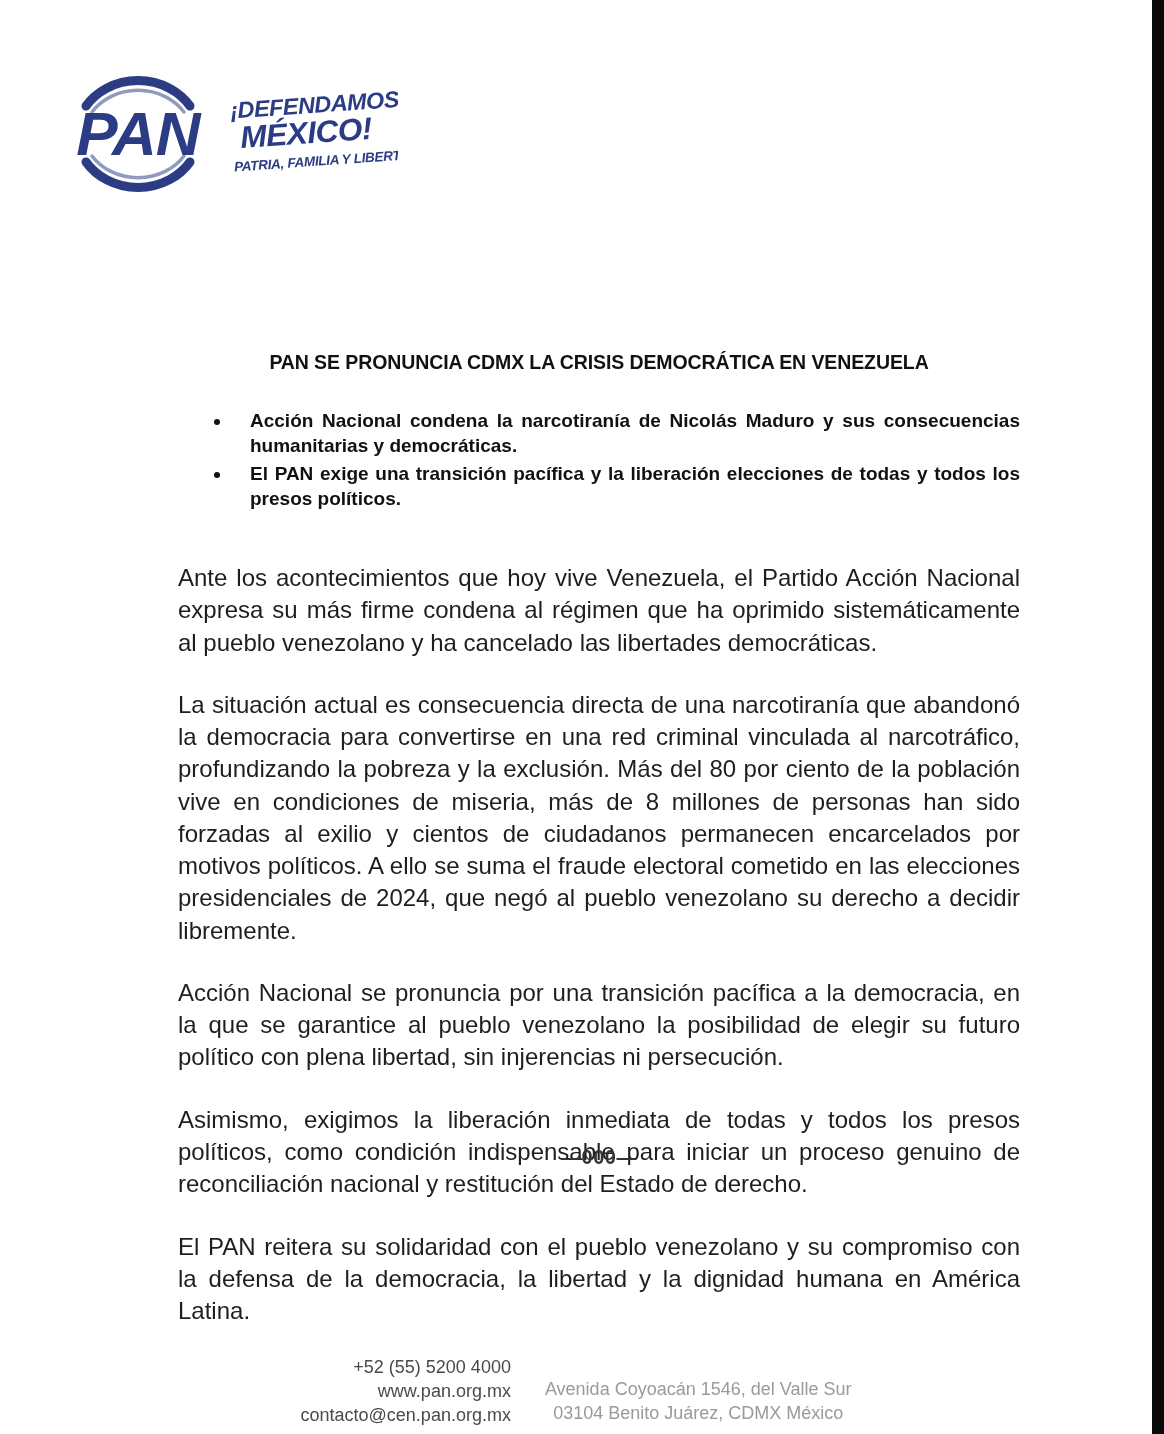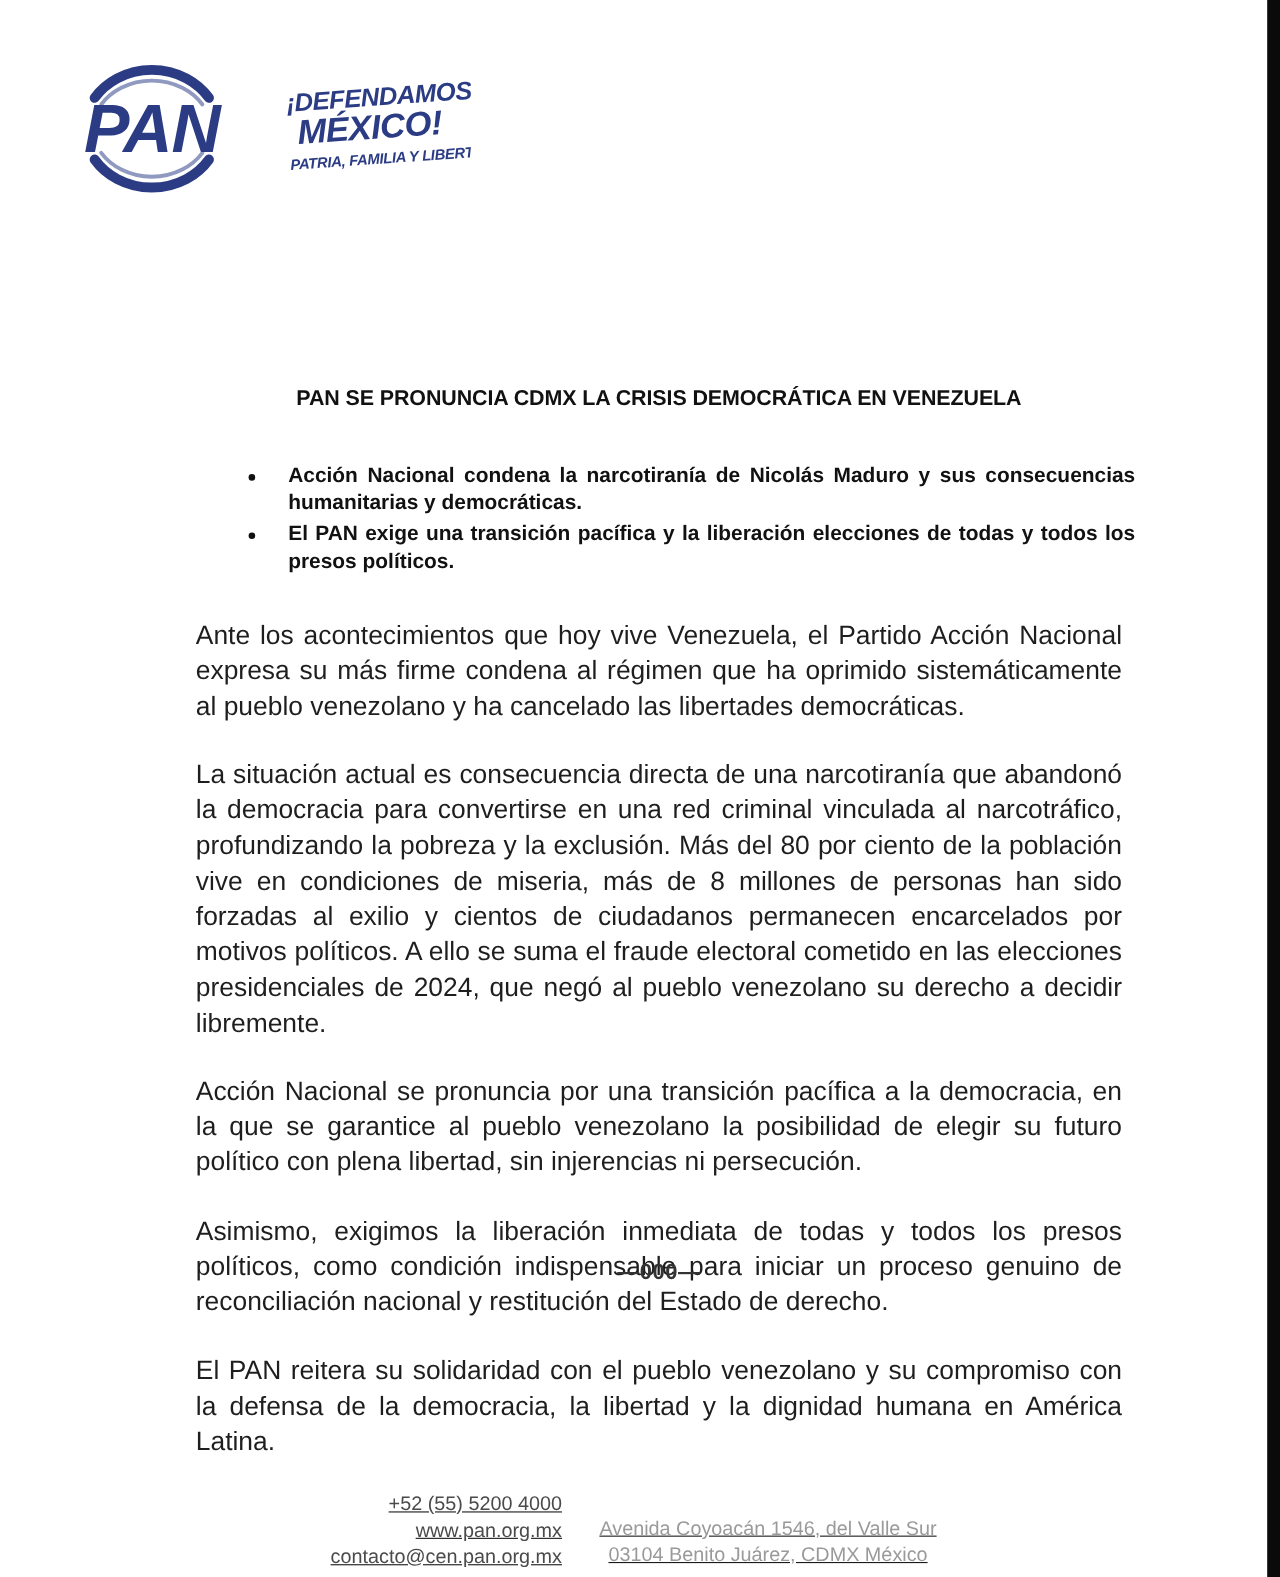--- a/index.html
+++ b/index.html
@@ -34,25 +34,25 @@
     top: 0;
     width: 12px;
     height: 1434px;
     background: #0a0a0a;
   }
 
   
   .letterhead {
     position: absolute;
     left: 62px;
-    top: 42px;
+    top: 59px;
     height: 150px;
     display: flex;
     align-items: center;
-    gap: 42px;
+    gap: 12px;
   }
   .pan-logo {
     width: 152px;
     height: 148px;
     display: block;
   }
   .slogan {
     width: 172px;
     height: 96px;
     display: block;
@@ -86,21 +86,21 @@
     letter-spacing: -0.1px;
     color: #111;
   }
 
   
   .bullets {
     position: absolute;
     left: 178px;
     top: 408px;
     width: 842px;
-    margin: 12px;
+    margin: 0;
     padding: 0;
     list-style: none;
   }
   .bullets li {
     position: relative;
     padding-left: 72px;
     margin-bottom: 2px;
     font-size: 19px;
     font-weight: bold;
     line-height: 1.34;
@@ -152,21 +152,20 @@
   
   .footer {
     position: absolute;
     left: 0;
     top: 1356px;
     width: 1152px;
     display: flex;
     justify-content: center;
     align-items: flex-start;
     gap: 34px;
-    text-decoration: underline;
   }
   .footer-contact {
     text-align: right;
     font-size: 18px;
     line-height: 1.32;
     color: #4a4a4a;
   }
   .footer-address {
     text-align: center;
     font-size: 18px;

